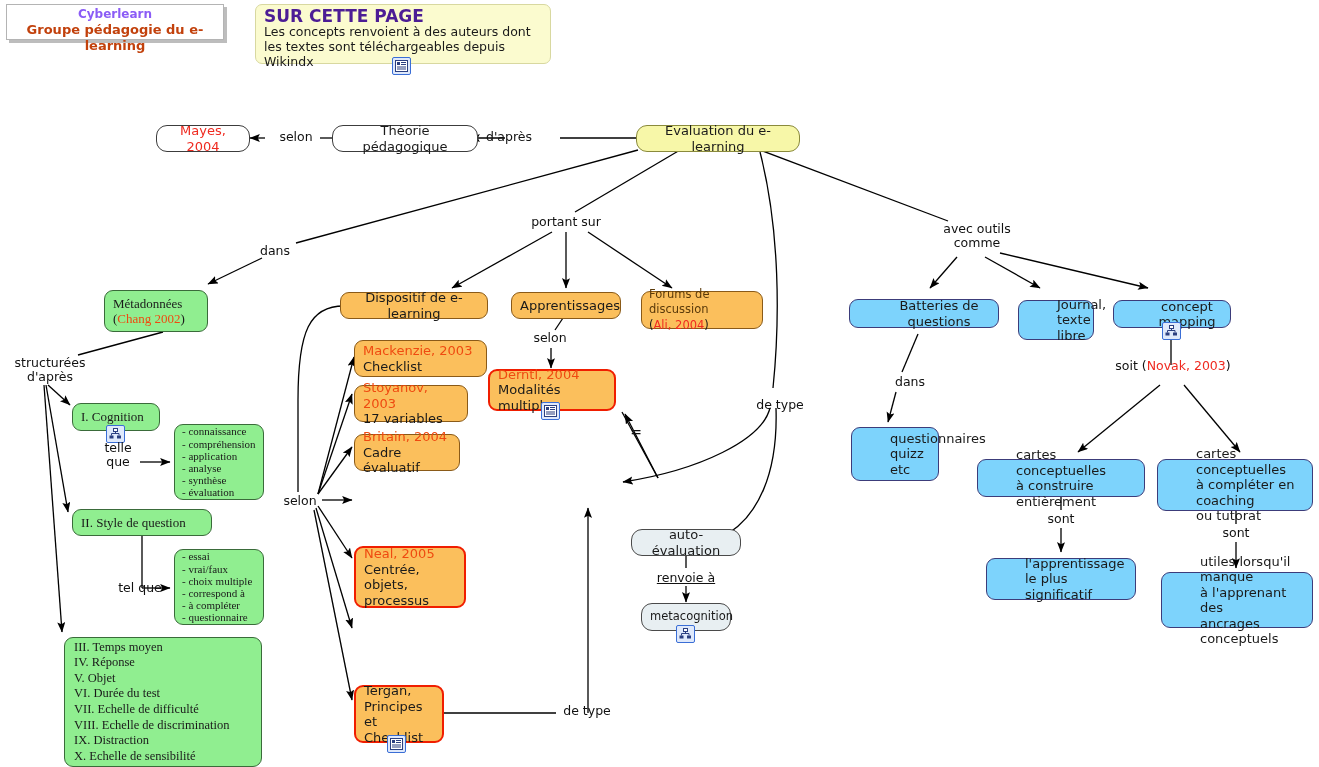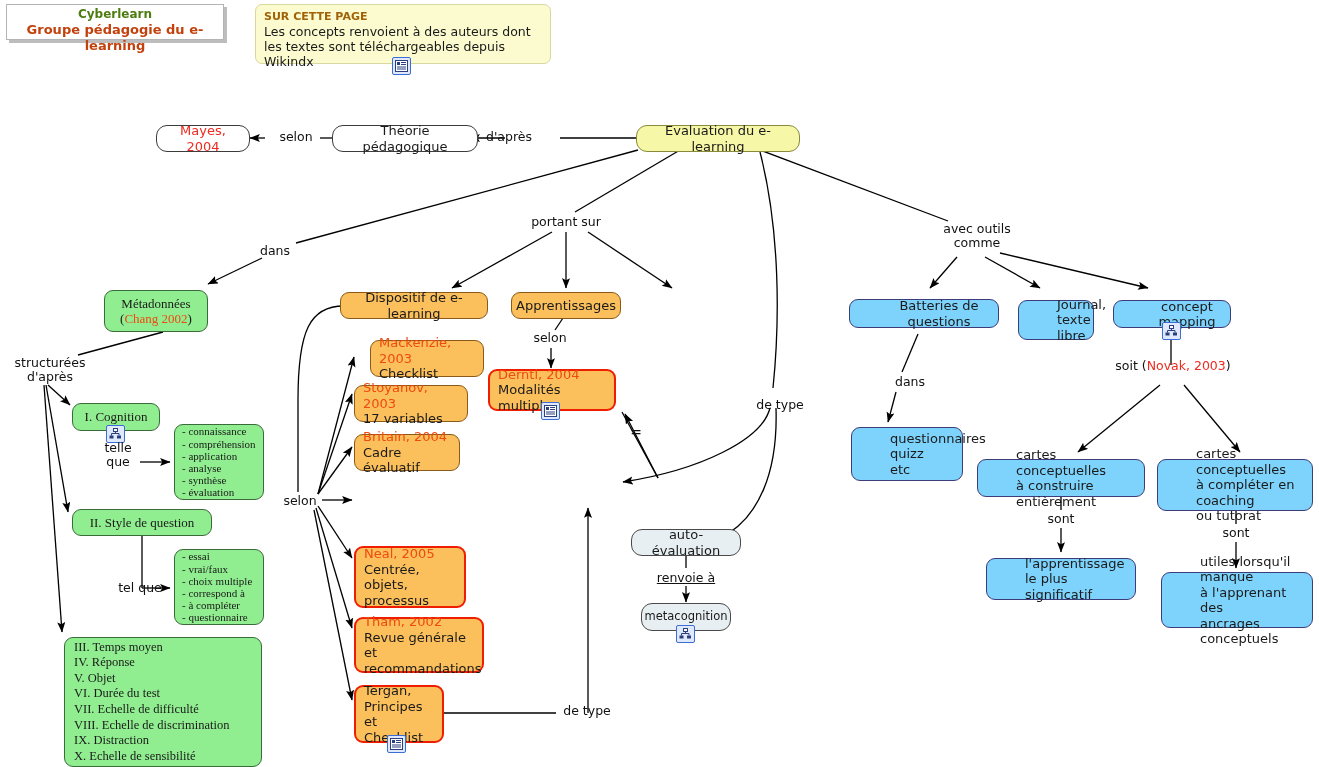--- a/index.html
+++ b/index.html
@@ -20,21 +20,21 @@
     border-radius:9px;
     padding:3px 8px;
     font-size:13px;
     line-height:15.5px;
     color:#1a1a1a;
     white-space:pre-line;
     display:flex;
     flex-direction:column;
     justify-content:center;
   }
-  .node.center{align-items:center;text-align:center;}
+  .node.center{align-items:flex-start;text-align:center;}
 
   
   .n-root{background:#f7f7a8;border:1.6px solid #8a8a3c;border-radius:11px;}
   .n-white{background:#ffffff;border:1.6px solid #3c3c3c;border-radius:11px;}
   .n-green{background:#90ee90;border:1.6px solid #3a6b3a;font-family:Liberation Serif, serif;}
   .n-orange{background:#fbbf5c;border:1.6px solid #8a5a18;}
   .n-orange-red{background:#fbbf5c;border:2.2px solid #f01e00;}
   .n-purple{background:#7dd3fc;border:1.6px solid #3c3c7a;padding-left:38px;}
   .n-pale{background:#e8eff2;border:1.5px solid #4a4a4a;border-radius:11px;}
 
@@ -52,29 +52,29 @@
     text-align:center;
   }
 
   
   #logo{
     position:absolute;left:6px;top:4px;width:218px;height:36px;
     background:#ffffff;border:1px solid #b4b4b4;
     box-shadow:3px 3px 0 #bdbdbd;
     text-align:center;box-sizing:border-box;padding-top:2px;
   }
-  #logo .l1{font-size:12px;font-weight:bold;color:#4d7c0f;line-height:15px;}
+  #logo .l1{font-size:12px;font-weight:bold;color:#8b5cf6;line-height:15px;}
   #logo .l2{font-size:13px;font-weight:bold;color:#c2410c;line-height:16px;}
 
   #note{
     position:absolute;left:255px;top:4px;width:296px;height:60px;
     background:#fbfbcf;border:1px solid #d8d8a0;border-radius:7px;
     box-sizing:border-box;padding:4px 8px;
   }
-  #note .t1{font-size:11px;font-weight:bold;color:#a16207;line-height:15px;}
+  #note .t1{font-size:17px;font-weight:bold;color:#4c1d95;line-height:15px;}
   #note .t2{font-size:12.5px;color:#1a1a1a;line-height:15px;white-space:pre-line;}
 
   
   .ic{position:absolute;width:19px;height:18px;border:1.4px solid #3a6ed6;
       background:#dfe9fb;border-radius:2px;box-sizing:border-box;
       display:flex;align-items:center;justify-content:center;}
   .ic svg{display:block;}
 </style>
 </head>
 <body>
@@ -248,22 +248,26 @@
   </div>
 
   <div class="node n-orange center" style="left:340px;top:292px;width:148px;height:27px;">
     <span>Dispositif de e-learning</span>
   </div>
 
   <div class="node n-orange center" style="left:511px;top:292px;width:110px;height:27px;">
     <span>Apprentissages</span>
   </div>
 
-
-  <div class="node n-orange" style="left:354px;top:340px;width:114px;height:37px;margin-left:16px;">
+  <div class="node n-orange" style="left:641px;top:291px;width:122px;height:38px;padding:3px 7px;">
+    <span class="txt-brown" style="font-size:11.5px;">Forums de discussion</span>
+    <span style="font-size:11.5px;"><span>(</span><span class="txt-red">Ali, 2004</span><span>)</span></span>
+  </div>
+
+  <div class="node n-orange" style="left:354px;top:340px;width:133px;height:37px;">
     <span class="txt-orange-hdr">Mackenzie, 2003</span>
     <span>Checklist</span>
   </div>
 
   <div class="node n-orange" style="left:354px;top:385px;width:114px;height:37px;">
     <span class="txt-orange-hdr">Stoyanov, 2003</span>
     <span>17 variables</span>
   </div>
 
   <div class="node n-orange" style="left:354px;top:434px;width:106px;height:37px;">
@@ -271,25 +275,20 @@
     <span>Cadre évaluatif</span>
   </div>
 
 
   <div class="node n-orange-red" style="left:354px;top:546px;width:112px;height:62px;">
     <span class="txt-orange-hdr">Neal, 2005</span>
     <span>Centrée, objets,
 processus</span>
   </div>
 
-  <div class="node n-orange-red" style="left:354px;top:617px;width:130px;height:56px;">
-    <span class="txt-orange-hdr">Tham, 2002</span>
-    <span>Revue générale et
-recommandations</span>
-  </div>
 
   <div class="node n-orange-red" style="left:354px;top:685px;width:90px;height:58px;">
     <span>Tergan,
 Principes et
 Checklist</span>
   </div>
   <div class="ic" style="left:387px;top:735px;">
     <svg width="13" height="12" viewBox="0 0 13 12">
         <rect x="0.5" y="0.5" width="12" height="11" fill="#fff" stroke="#2b3f80"></rect>
         <rect x="2" y="2" width="3" height="3" fill="#2b3f80"></rect>
@@ -329,21 +328,21 @@
         <rect x="0.5" y="7.5" width="4" height="3" fill="#2b3f80"></rect>
         <rect x="8" y="7.5" width="4" height="3" fill="#2b3f80"></rect>
         <path d="M6.5,3.5 L6.5,5.5 M2.5,5.5 L10,5.5 M2.5,5.5 L2.5,7.5 M10,5.5 L10,7.5" stroke="#2b3f80" fill="none"></path>
       </svg>
   </div>
 
   <div class="node n-purple center" style="left:849px;top:299px;width:150px;height:29px;">
     <span>Batteries de questions</span>
   </div>
 
-  <div class="node n-purple" style="left:851px;top:427px;width:112px;height:54px;">
+  <div class="node n-purple" style="left:851px;top:427px;width:88px;height:54px;">
     <span>questionnaires
 quizz
 etc</span>
   </div>
 
   <div class="node n-purple" style="left:1018px;top:300px;width:76px;height:40px;">
     <span>Journal,
 texte libre</span>
   </div>
 

